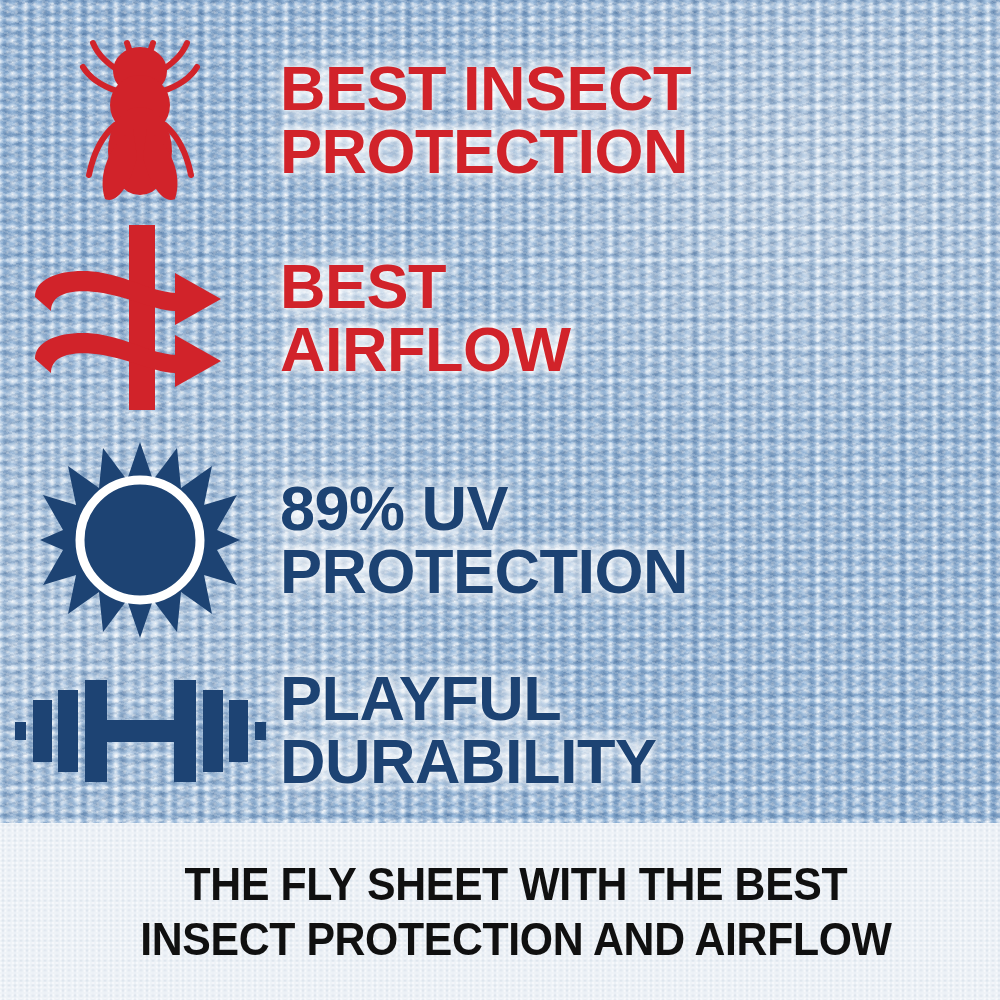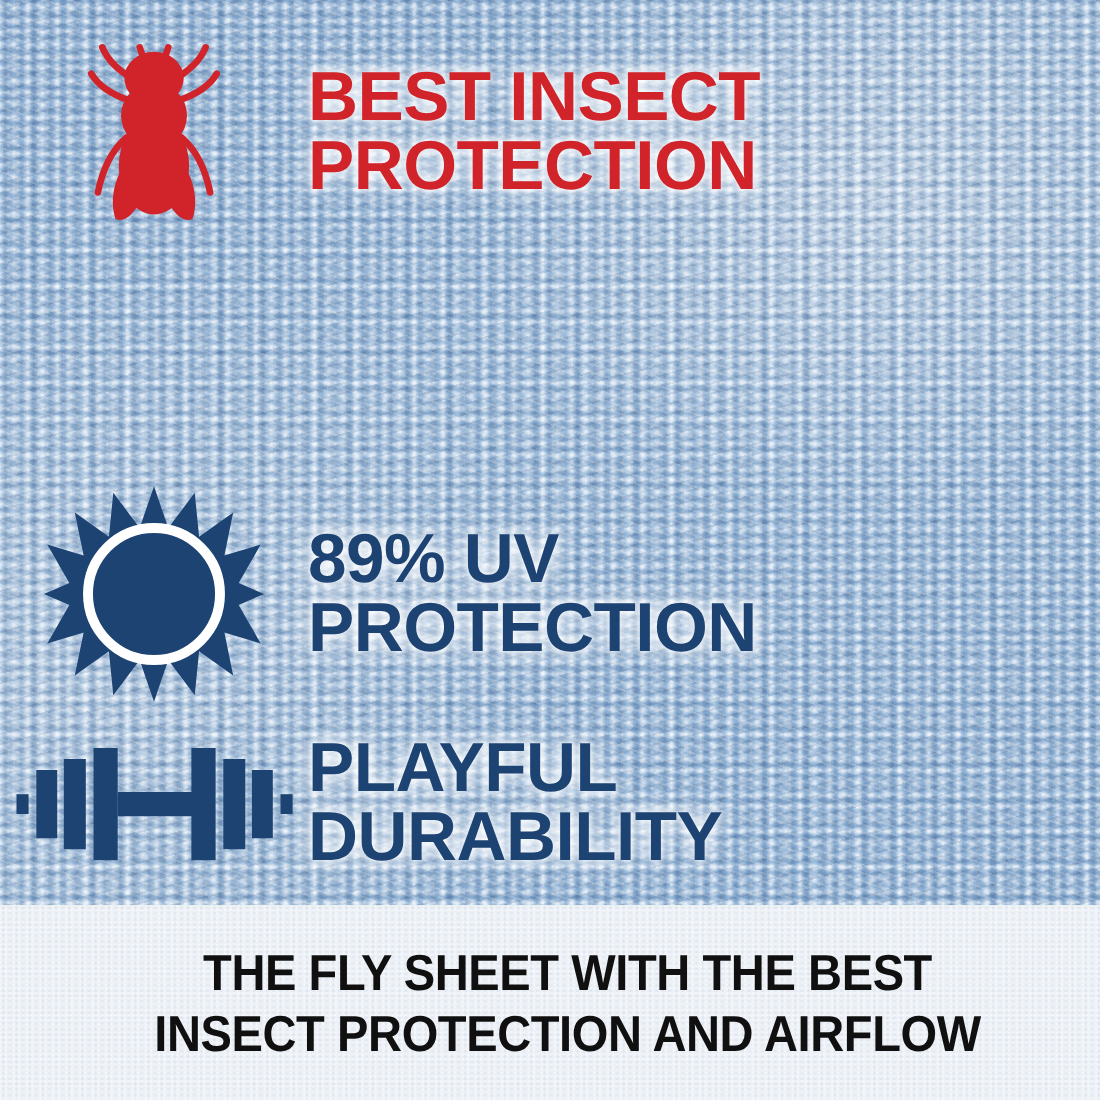--- a/index.html
+++ b/index.html
@@ -9,21 +9,21 @@
   }
   body {
     font-family: "Liberation Sans", sans-serif;
   }
 
   #poster {
     position: relative;
     width: 1000px;
     height: 1000px;
     overflow: hidden;
-    background: #fef9c3;
+    background: #5eead4;
   }
 
   
   #bg {
     position: absolute;
     left: 0; top: 0;
     width: 1000px;
     height: 823px;
     overflow: hidden;
     background-color: #9dbcdc;
@@ -195,20 +195,44 @@
           <path d="M82 96 C 106 112, 118 142, 110 166 C 98 172, 84 150, 78 124 Z"></path>
         </g>
       </svg>
     </div>
     <div class="text-cell">
       <p class="headline red">BEST INSECT
 PROTECTION</p>
     </div>
   </div>
 
+  <div class="row" id="row-airflow">
+    <div class="icon-cell">
+      <svg width="230" height="185" viewBox="0 0 230 185">
+
+        <rect x="104" y="0" width="26" height="185" fill="#d1232a"></rect>
+
+        <g fill="#d1232a">
+          <path d="M10 72 C 10 50, 46 42, 78 48 C 110 54, 132 70, 160 68
+                   L160 86 C 132 88, 112 74, 78 68 C 48 63, 26 68, 26 86 Z"></path>
+          <path d="M150 48 L196 74 L150 100 Z"></path>
+        </g>
+
+        <g fill="#d1232a">
+          <path d="M10 134 C 10 112, 46 104, 78 110 C 110 116, 132 132, 160 130
+                   L160 148 C 132 150, 112 136, 78 130 C 48 125, 26 130, 26 148 Z"></path>
+          <path d="M150 110 L196 136 L150 162 Z"></path>
+        </g>
+      </svg>
+    </div>
+    <div class="text-cell">
+      <p class="headline red">BEST
+AIRFLOW</p>
+    </div>
+  </div>
 
   <div class="row" id="row-uv">
     <div class="icon-cell">
       <svg width="200" height="200" viewBox="0 0 200 200">
         <polygon fill="#1d4373" points="100,2 113,40 137,8 141,48 172,26 164,65 197,55 177,90 200,100 177,110 197,145 164,135 172,174 141,152 137,192 113,160 100,198 87,160 63,192 59,152 28,174 36,135 3,145 23,110 0,100 23,90 3,55 36,65 28,26 59,48 63,8 87,40"></polygon>
         <circle cx="100" cy="100" r="60" fill="none" stroke="#ffffff" stroke-width="9"></circle>
       </svg>
     </div>
     <div class="text-cell">
       <p class="headline navy">89% UV

